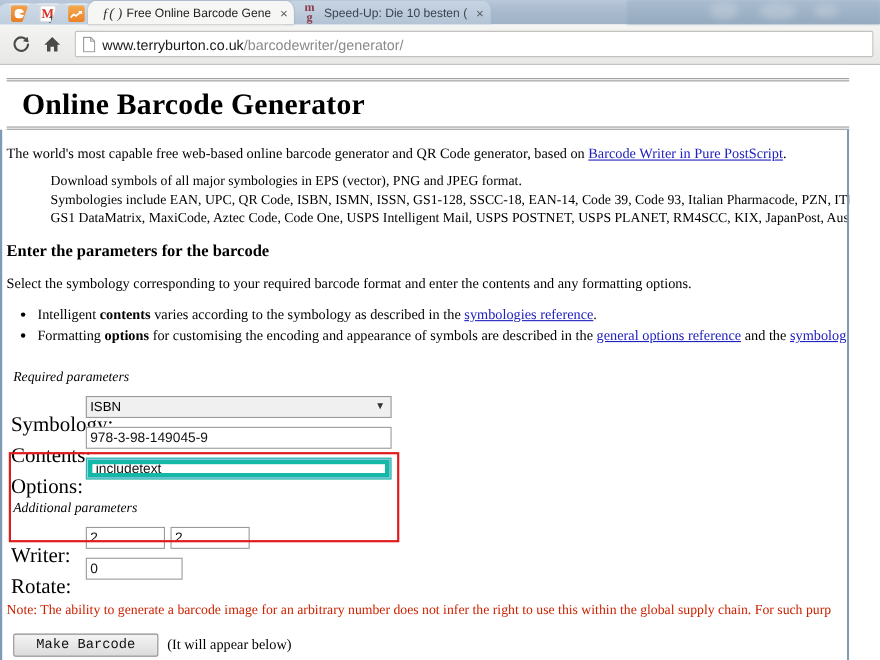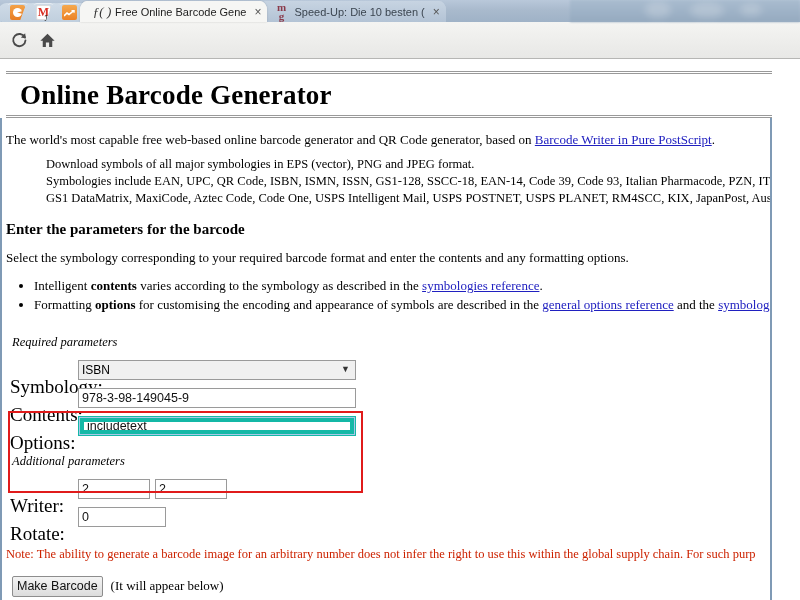--- a/index.html
+++ b/index.html
@@ -346,23 +346,23 @@
     margin: 16px 0 0 0;
     white-space: nowrap;
   }
 
   .btnrow {
     margin: 14px 0 0 6px;
     display: flex;
     align-items: center;
   }
   button.makebtn {
-    font-family: Liberation Sans, sans-serif;
+    font-family: Liberation Mono, monospace;
     font-size: 12.5px;
-    padding: 2px 4px;
+    padding: 2px 20px;
     height: 21px;
     background: linear-gradient(to bottom, #f4f4f4, #dcdcdc);
     border: 1px solid #8d8d8d;
     border-radius: 2px;
     color: #111;
     cursor: pointer;
   }
   .btnhint { margin-left: 8px; font-size: 13px; }
 
   .leftedge {
@@ -429,20 +429,30 @@
     <div class="navbtn">
       <svg width="17" height="17" viewBox="0 0 20 20">
         <path d="M16.2 6.2 A7.2 7.2 0 1 0 17 10" fill="none" stroke="#4a4a4a" stroke-width="2.2" stroke-linecap="round"></path>
         <polygon points="16.6,1.6 17.6,7.6 11.6,6.6" fill="#4a4a4a"></polygon>
       </svg>
     </div>
     <div class="navbtn">
       <svg width="17" height="17" viewBox="0 0 20 20">
         <path d="M10 2 L18.4 10.2 L15.6 10.2 L15.6 17.5 L11.9 17.5 L11.9 12.4 L8.1 12.4 L8.1 17.5 L4.4 17.5 L4.4 10.2 L1.6 10.2 Z" fill="#4a4a4a"></path>
       </svg>
+    </div>
+    <div class="omnibox">
+      <span class="pageicon">
+        <svg width="12" height="15" viewBox="0 0 12 15">
+          <path d="M1 1 h6.5 L11 4.5 V14 H1 Z" fill="#ffffff" stroke="#9a9a9a" stroke-width="1"></path>
+          <path d="M7.5 1 V4.5 H11" fill="none" stroke="#9a9a9a" stroke-width="1"></path>
+        </svg>
+      </span>
+      <span class="url-host">www.terryburton.co.uk</span>
+        <span class="url-path">/barcodewriter/generator/</span>
     </div>
   </div>
 
   <div class="viewport">
     <div class="leftedge"></div>
     <div class="rightedge"></div>
 
     <div class="page">
 
       <div class="titlewrap">

